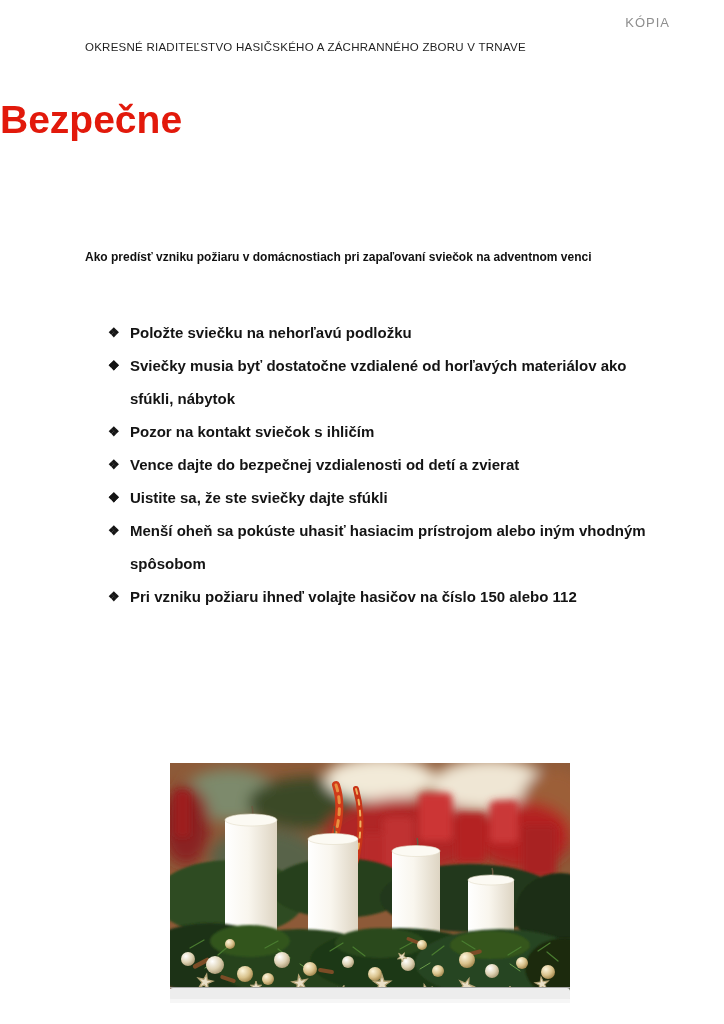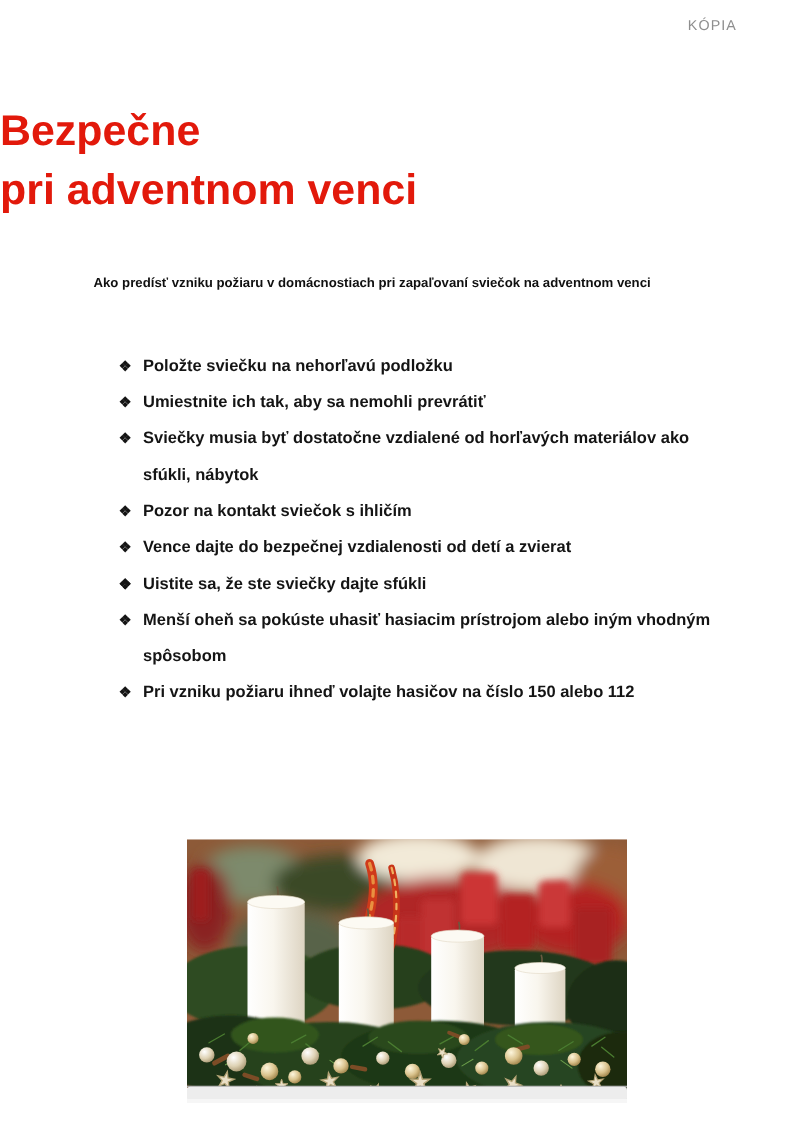--- a/index.html
+++ b/index.html
@@ -49,36 +49,35 @@
   }
   .photo-wrap svg{display:block;}
 </style>
 </head>
 <body>
 
 <div class="page">
 
   <div class="watermark">KÓPIA</div>
 
+  <div class="org-header">OKRESNÉ RIADITEĽSTVO HASIČSKÉHO A ZÁCHRANNÉHO ZBORU V TRNAVE</div>
 
   <div class="doc-title">
     <div>Bezpečne</div>
-    <div>pri adventnom venci</div>
   </div>
 
   <div class="doc-subtitle">Ako predísť vzniku požiaru v domácnostiach pri zapaľovaní sviečok na adventnom venci</div>
 
   <div class="tips-list">
     <div class="tip-item">
       <span class="tip-marker">❖</span>
       <span>Položte sviečku na nehorľavú podložku</span>
     </div>
     <div class="tip-item">
       <span class="tip-marker">❖</span>
-      <span>Umiestnite ich tak, aby sa nemohli prevrátiť</span>
     </div>
     <div class="tip-item">
       <span class="tip-marker">❖</span>
       <span>Sviečky musia byť dostatočne vzdialené od horľavých materiálov ako sfúkli, nábytok</span>
     </div>
     <div class="tip-item">
       <span class="tip-marker">❖</span>
       <span>Pozor na kontakt sviečok s ihličím</span>
     </div>
     <div class="tip-item">

